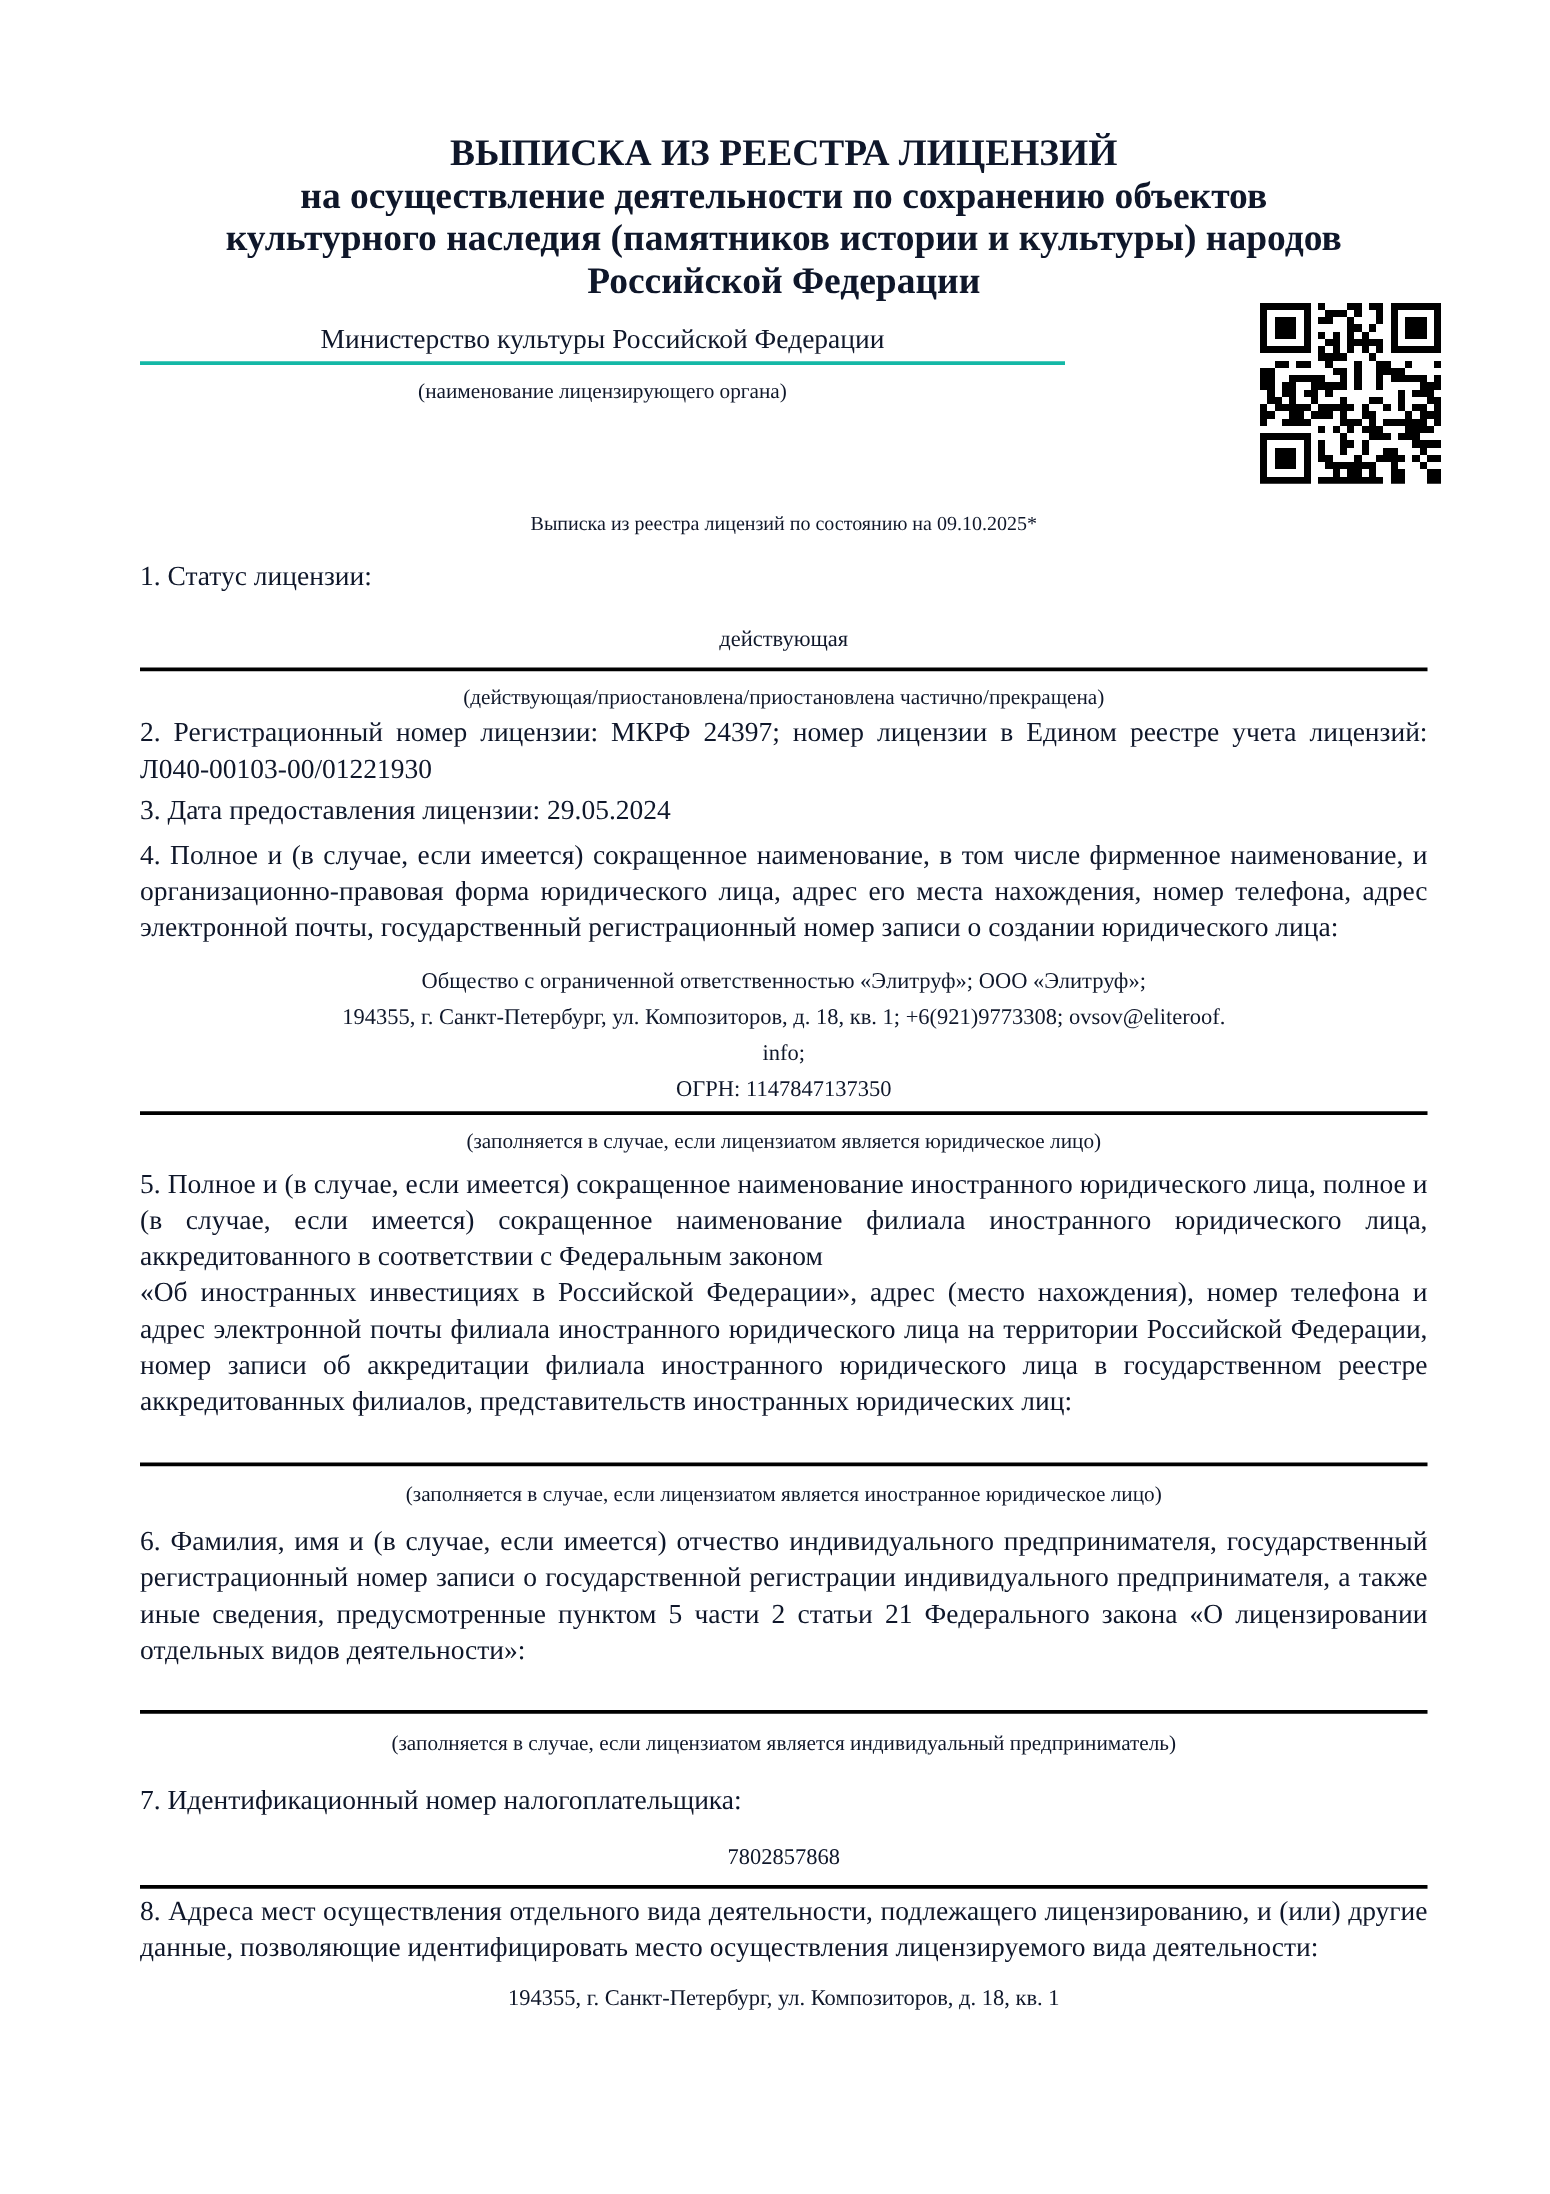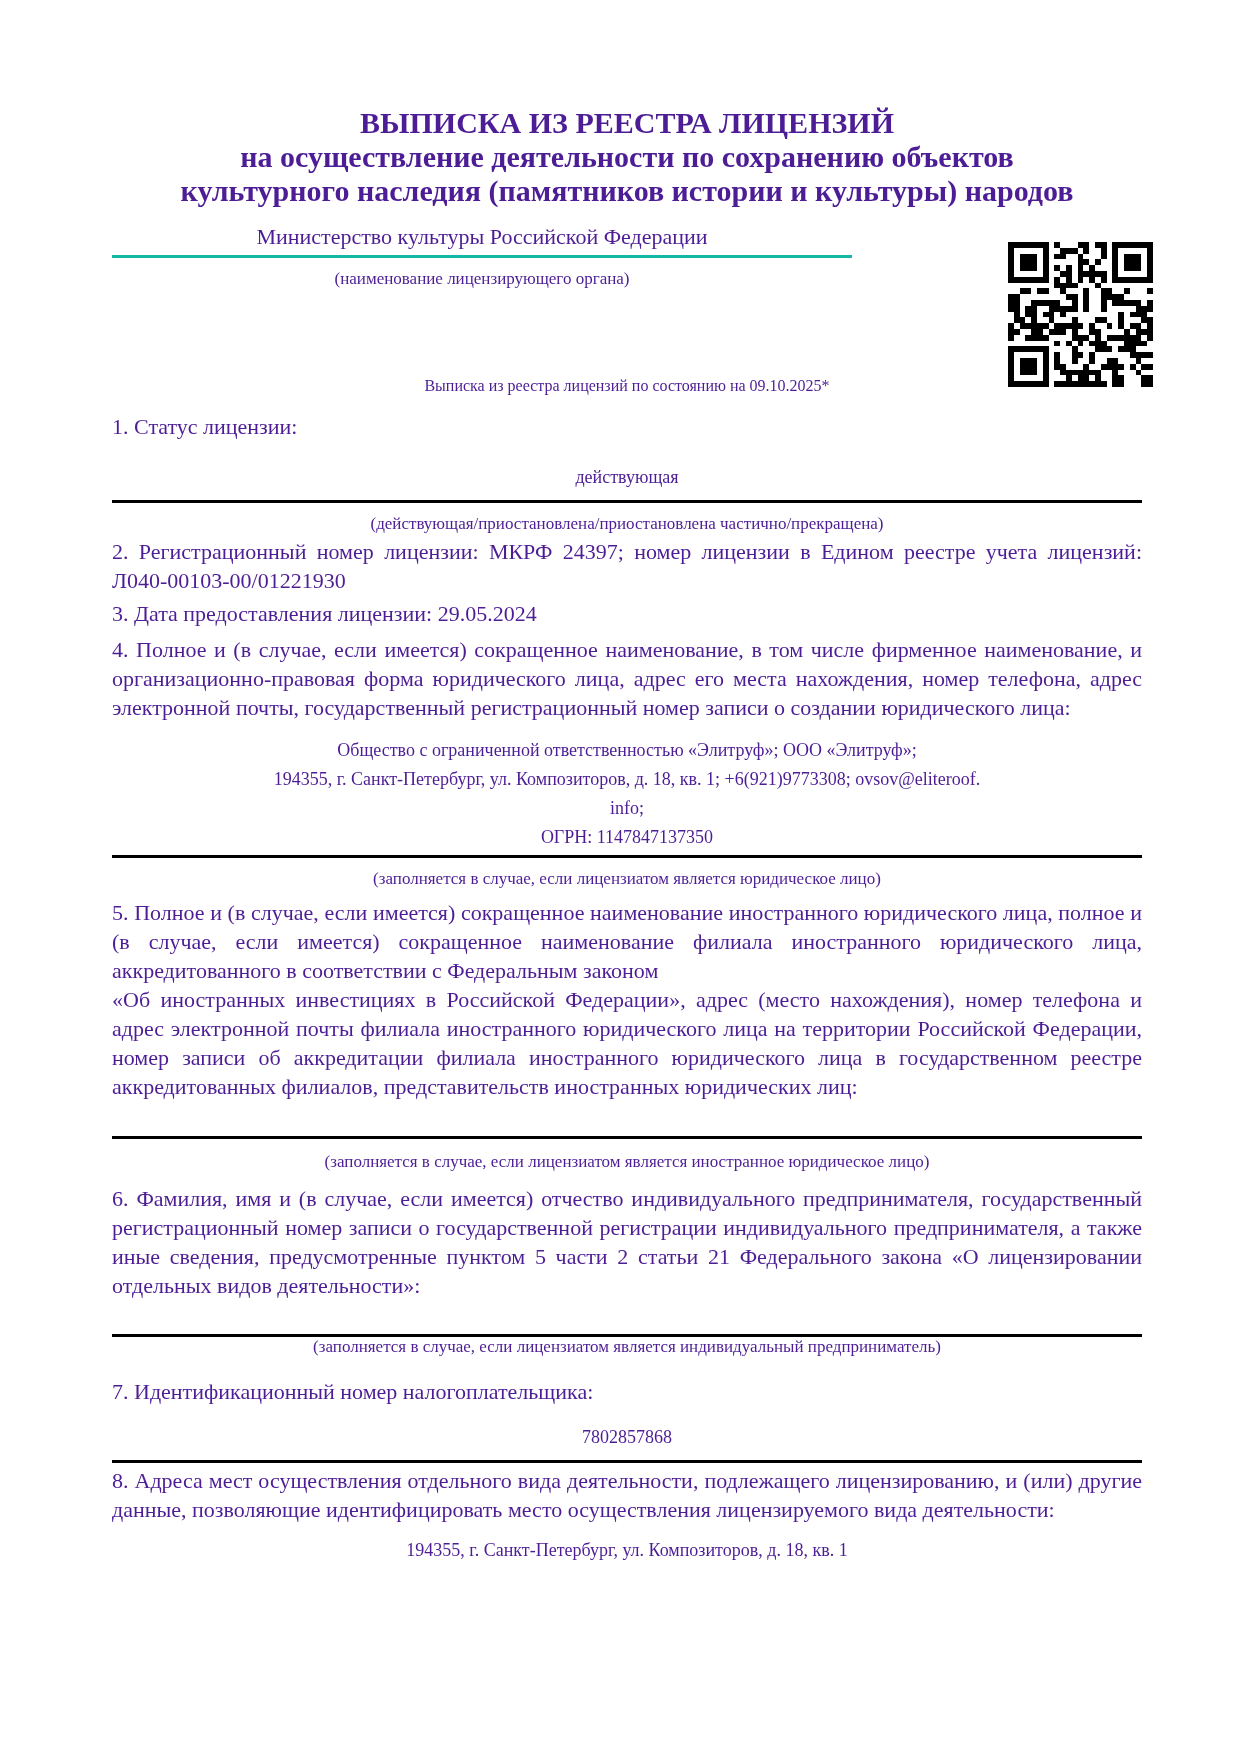--- a/index.html
+++ b/index.html
@@ -1,21 +1,21 @@
 <!DOCTYPE html>
 <html lang="ru"><head>
 <meta charset="utf-8">
 <style>
   html,body { margin:0; padding:0; background:#ffffff; }
   .page {
     position:relative;
     width:1240px;
     height:1755px;
     background:#ffffff;
-    color:#4c1d95;
+    color:#0f172a;
     font-family:"Liberation Serif","DejaVu Serif",serif;
     box-sizing:border-box;
     padding:106px 98px 16px 112px;
     overflow:hidden;
   }
   .doc-title {
     text-align:center;
     font-weight:bold;
     font-size:30px;
     line-height:34px;
@@ -68,36 +68,37 @@
   .mt-item3         { margin-top:4px; }
   .mt-item4         { margin-top:7px; }
   .mt-item4-values  { margin-top:14px; }
   .mt-rule2         { margin-top:3px; }
   .mt-cap4          { margin-top:11px; }
   .mt-item5a        { margin-top:9px; }
   .mt-rule3         { margin-top:35px; }
   .mt-cap5          { margin-top:13px; }
   .mt-item6         { margin-top:12px; }
   .mt-rule4         { margin-top:34px; }
-  .mt-cap6          { }
+  .mt-cap6          { margin-top:14px; }
   .mt-item7-label   { margin-top:20px; }
   .mt-item7-value   { margin-top:17px; }
   .mt-rule5         { margin-top:8px; }
   .mt-item8         { margin-top:3px; }
   .mt-item8-value   { margin-top:12px; }
 </style>
 </head>
 <body>
 
 <div class="page">
 
   <div class="doc-title">
     <div>ВЫПИСКА ИЗ РЕЕСТРА ЛИЦЕНЗИЙ</div>
     <div>на осуществление деятельности по сохранению объектов</div>
     <div>культурного наследия (памятников истории и культуры) народов</div>
+    <div>Российской Федерации</div>
   </div>
 
   <div class="authority-name">Министерство культуры Российской Федерации</div>
   <div class="caption authority-caption mt-cap1">(наименование лицензирующего органа)</div>
 
   <div class="qr"><svg xmlns="http://www.w3.org/2000/svg" viewBox="0 0 25 25" width="145" height="145" shape-rendering="crispEdges" fill="#000">
         <rect x="0" y="0" width="1" height="1"></rect>
         <rect x="1" y="0" width="1" height="1"></rect>
         <rect x="2" y="0" width="1" height="1"></rect>
         <rect x="3" y="0" width="1" height="1"></rect>

